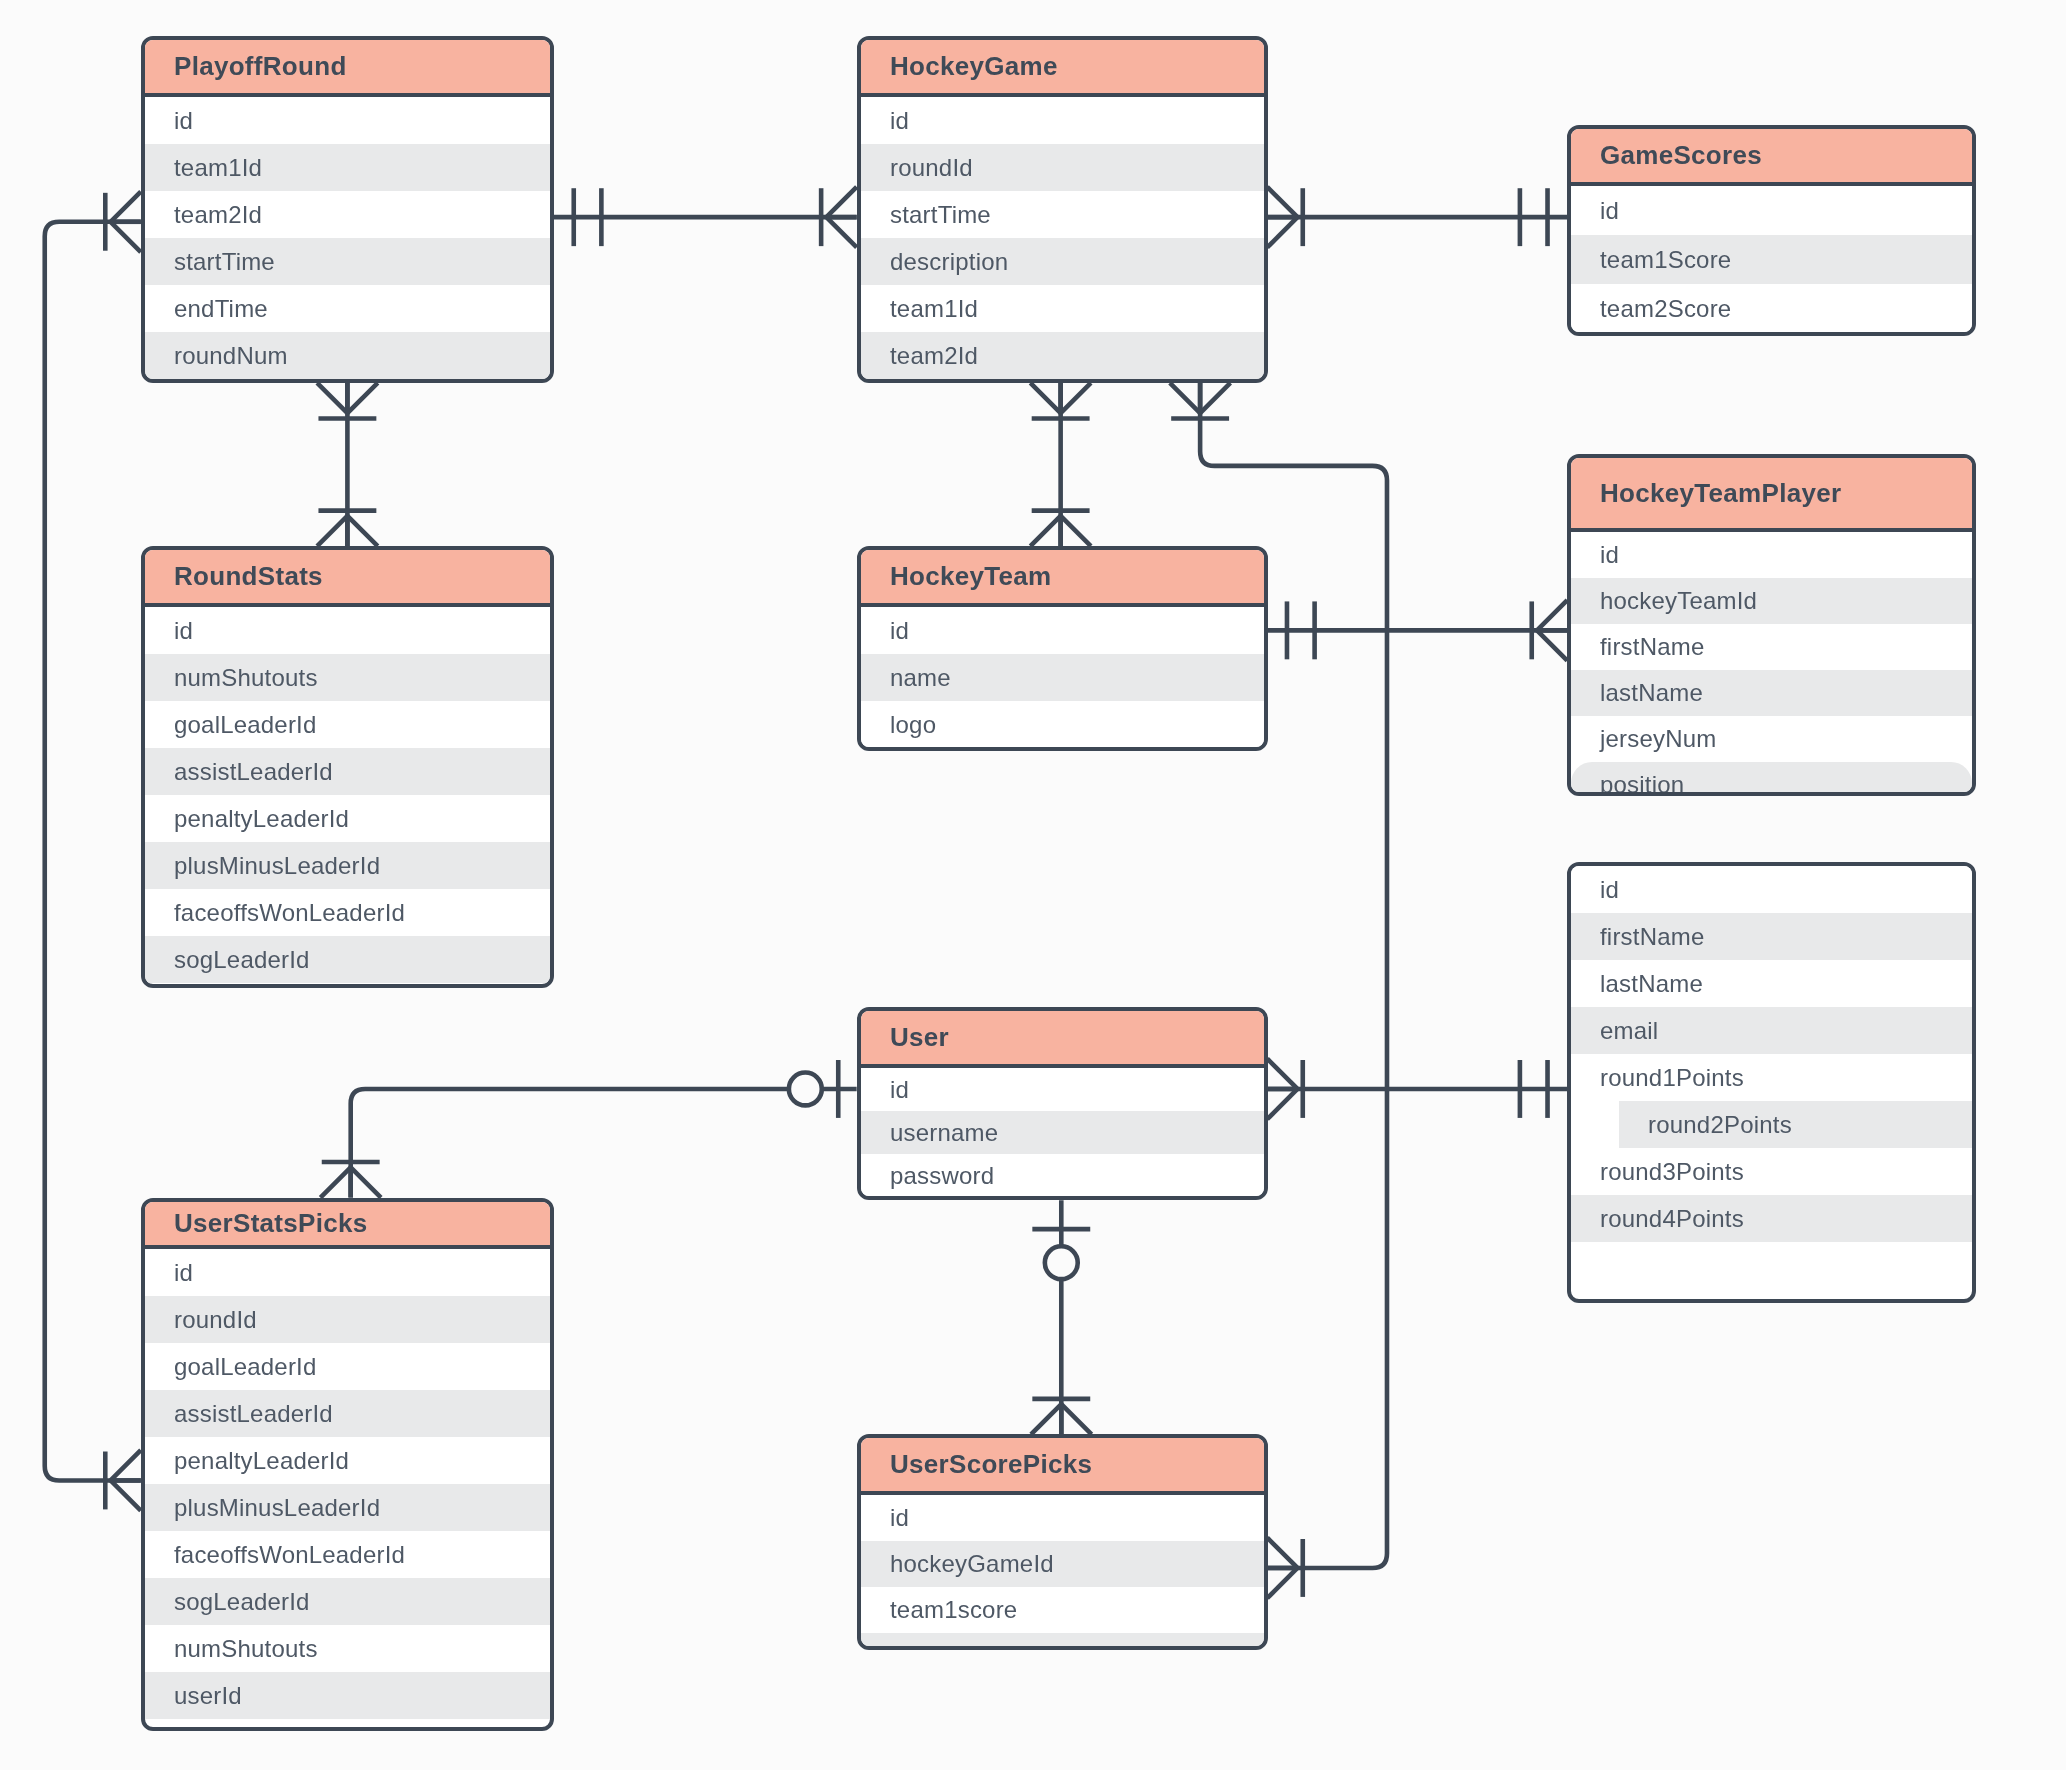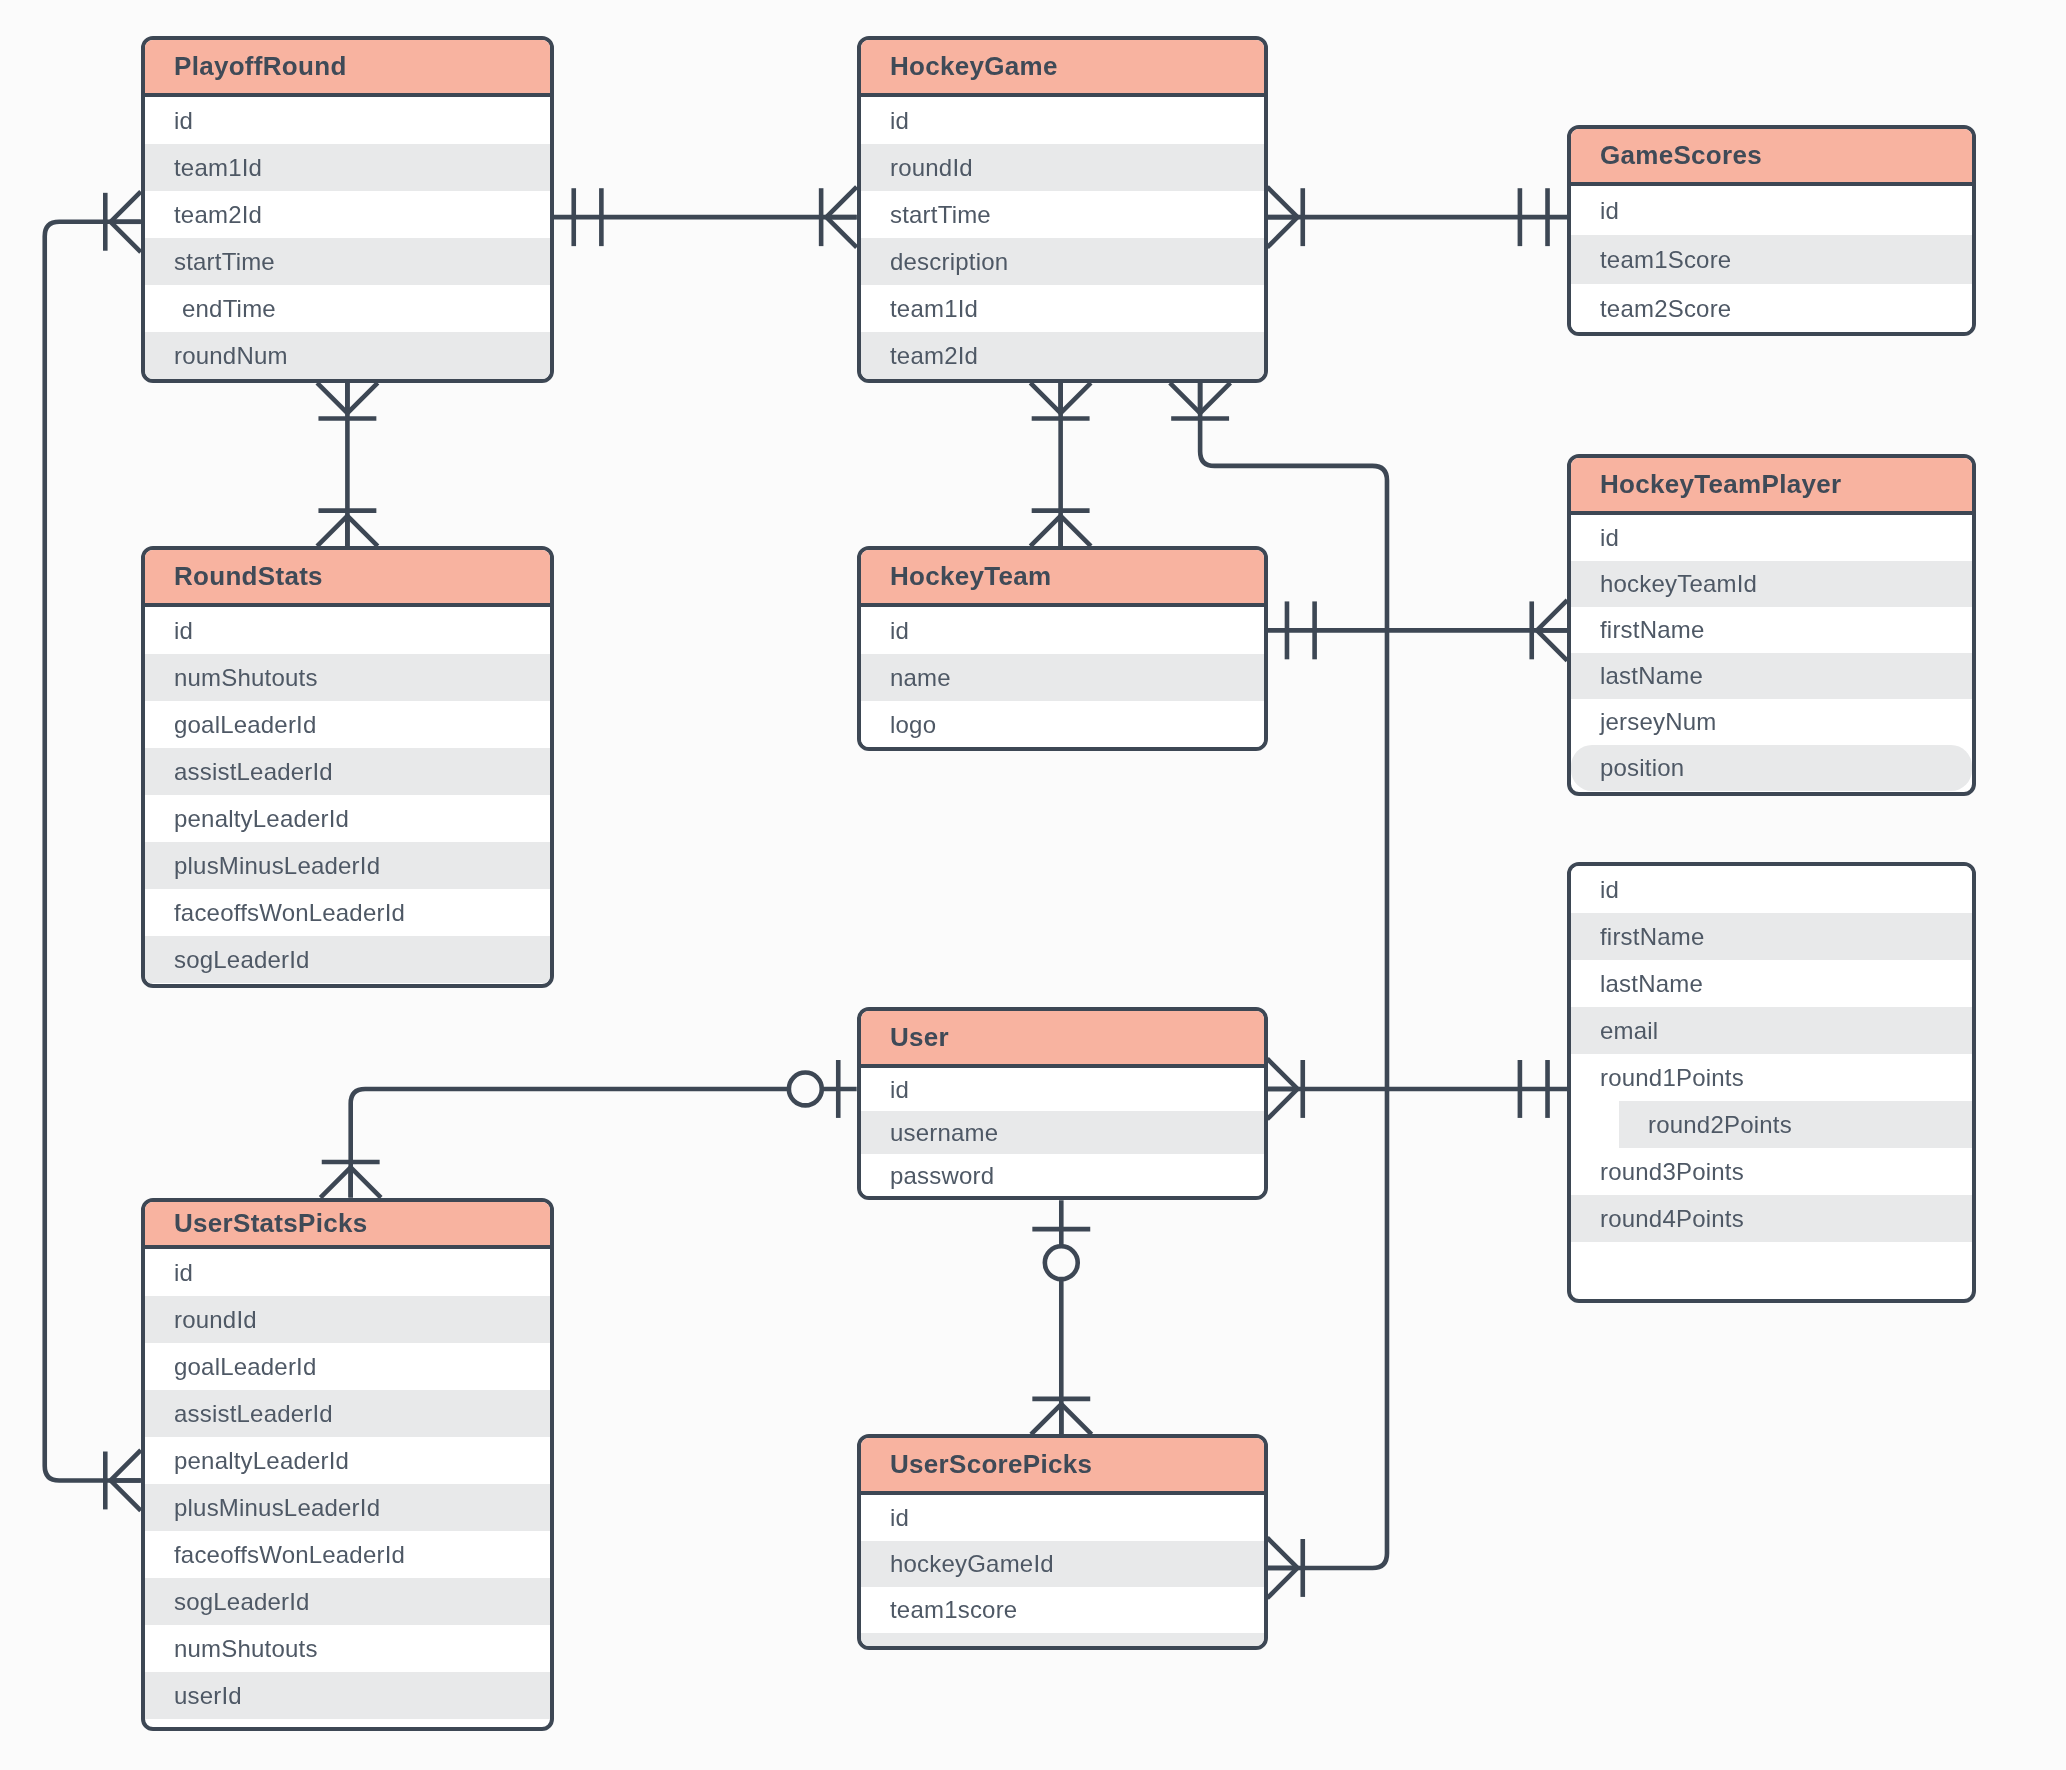--- a/index.html
+++ b/index.html
@@ -138,21 +138,21 @@
         <line x1="160" y1="381" x2="160" y2="293"></line>
       </g>
     </svg>
   <div id="entities">
       <div class="entity" style="left: 141px; top: 36px; width: 413px; height: 347px;">
         <div class="entity-header" style="height: 57px;">PlayoffRound</div>
         <div class="entity-field" style="height: 47px;">id</div>
         <div class="entity-field alt" style="height: 47px;">team1Id</div>
         <div class="entity-field" style="height: 47px;">team2Id</div>
         <div class="entity-field alt" style="height: 47px;">startTime</div>
-        <div class="entity-field" style="height: 47px; margin-left: 8px;">endTime</div>
+        <div class="entity-field" style="height: 47px;">endTime</div>
         <div class="entity-field alt" style="height: 47px;">roundNum</div>
       </div>
       <div class="entity" style="left: 857px; top: 36px; width: 411px; height: 347px;">
         <div class="entity-header" style="height: 57px;">HockeyGame</div>
         <div class="entity-field" style="height: 47px;">id</div>
         <div class="entity-field alt" style="height: 47px;">roundId</div>
         <div class="entity-field" style="height: 47px;">startTime</div>
         <div class="entity-field alt" style="height: 47px;">description</div>
         <div class="entity-field" style="height: 47px;">team1Id</div>
         <div class="entity-field alt" style="height: 47px;">team2Id</div>
@@ -174,21 +174,21 @@
         <div class="entity-field" style="height: 47px;">faceoffsWonLeaderId</div>
         <div class="entity-field alt" style="height: 47px;">sogLeaderId</div>
       </div>
       <div class="entity" style="left: 857px; top: 546px; width: 411px; height: 205px;">
         <div class="entity-header" style="height: 57px;">HockeyTeam</div>
         <div class="entity-field" style="height: 47px;">id</div>
         <div class="entity-field alt" style="height: 47px;">name</div>
         <div class="entity-field" style="height: 47px;">logo</div>
       </div>
       <div class="entity" style="left: 1567px; top: 454px; width: 409px; height: 342px;">
-        <div class="entity-header" style="height: 57px;">HockeyTeamPlayer</div>
+        <div class="entity-header" style="height: 74px;">HockeyTeamPlayer</div>
         <div class="entity-field" style="height: 46px;">id</div>
         <div class="entity-field alt" style="height: 46px;">hockeyTeamId</div>
         <div class="entity-field" style="height: 46px;">firstName</div>
         <div class="entity-field alt" style="height: 46px;">lastName</div>
         <div class="entity-field" style="height: 46px;">jerseyNum</div>
         <div class="entity-field alt" style="height: 46px; border-radius: 21px;">position</div>
       </div>
       <div class="entity" style="left: 1567px; top: 862px; width: 409px; height: 441px;">
         <div class="entity-field" style="height: 47px;">id</div>
         <div class="entity-field alt" style="height: 47px;">firstName</div>

